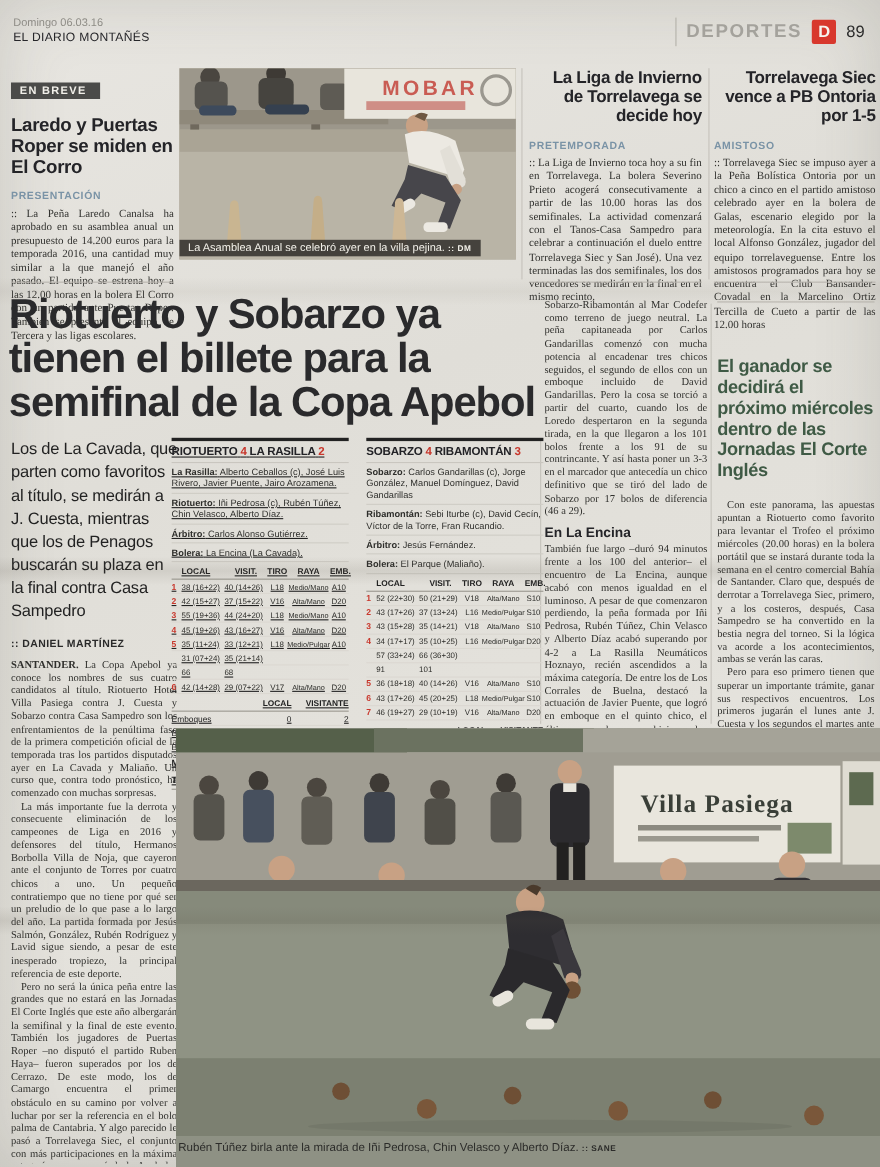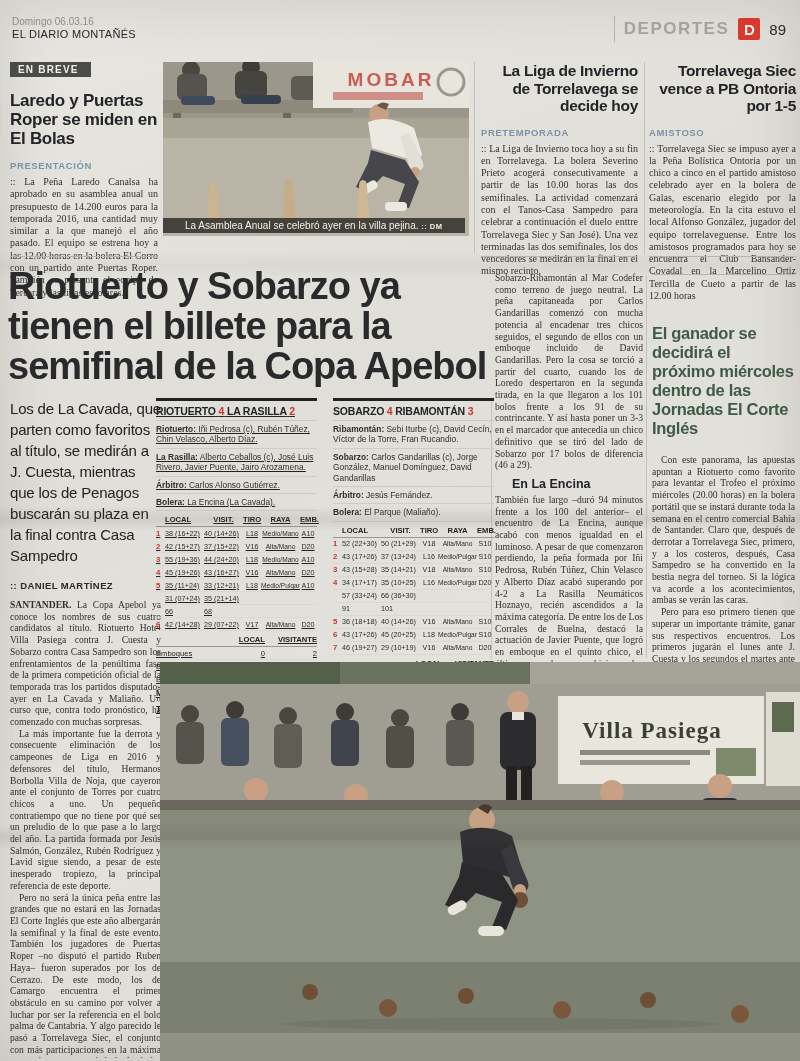--- a/index.html
+++ b/index.html
@@ -17,36 +17,36 @@
   .mh-date{font-size:10px;color:#8e8c86;line-height:12px;}
   .mh-paper{font-size:11px;font-weight:normal;color:#26262a;letter-spacing:.3px;}
   .mh-right{display:flex;align-items:center;gap:9px;}
   .mh-sep{width:1px;height:26px;background:#b4b1aa;}
   .mh-section{font-size:17px;font-weight:bold;color:#a4a29c;letter-spacing:1.5px;}
   .mh-logo{width:22px;height:22px;background:#d8382d;color:#f6f4ef;font-weight:bold;font-size:15px;
     display:flex;align-items:center;justify-content:center;border-radius:2px;}
   .mh-page{font-size:15px;font-weight:normal;color:#2b2b2b;}
 
   
-  .col-brv{position:absolute;left:10px;top:59px;width:148px;}
+  .col-brv{position:absolute;left:10px;top:72px;width:148px;}
   .brv-label{display:inline-block;background:#4b4b49;color:#f1efe9;font-size:10px;font-weight:bold;
     letter-spacing:1.2px;padding:2px 12px 2px 8px;}
   .brv-title{margin-top:14px;font-size:17px;line-height:19px;font-weight:bold;color:#242428;letter-spacing:-.3px;}
   .kicker{margin-top:12px;font-size:9.5px;font-weight:bold;letter-spacing:.6px;color:#7a93a6;}
   .smallbody{margin-top:5px;font-family:"Liberation Serif",serif;font-size:10px;line-height:12.3px;
     text-align:justify;color:#32322f;}
   .col-liga{position:absolute;left:481px;top:62px;width:157px;}
   .col-ami{position:absolute;left:649px;top:62px;width:147px;}
   .top-title{font-size:15.5px;line-height:17.5px;font-weight:bold;color:#242428;letter-spacing:-.3px;text-align:right;}
 
   
   .photo1{position:absolute;left:163px;top:62px;width:306px;height:174px;overflow:hidden;background:#b4ada0;}
   .photo1 svg{display:block;}
   .cap-overlay{position:absolute;left:0;bottom:3px;background:rgba(48,46,42,.85);color:#f3f1ea;
-    font-size:10px;padding:2px 22px;white-space:nowrap;}
+    font-size:10px;padding:2px 8px;white-space:nowrap;}
   .cap-credit{font-size:7.5px;font-weight:bold;letter-spacing:.5px;}
 
   
   .headline{position:absolute;left:8px;top:266px;width:645px;color:#2a2a2c;font-weight:bold;
     font-size:38px;line-height:40px;letter-spacing:-1px;}
 
   
   .leftcol{position:absolute;left:10px;top:398px;width:151px;height:660px;overflow:hidden;}
   .standfirst{font-size:15px;line-height:21px;color:#222;letter-spacing:-.2px;}
   .byline{margin-top:14px;font-size:9.5px;font-weight:bold;letter-spacing:.4px;color:#2a2a2a;}
@@ -78,21 +78,21 @@
   .tot-head,.trow{display:grid;grid-template-columns:1fr 42px 52px;font-size:7.6px;}
   .tot-head{font-weight:bold;padding:4px 0 2px;border-bottom:1px solid #9a978f;}
   .tot-head span,.trow .tv{text-align:right;}
   .trow{padding:1.5px 0;border-bottom:1px solid #dbd8d1;}
   .sb-line{font-size:8.2px;padding:3px 0;border-bottom:1px solid #cfccc5;}
   .sb-line b{font-weight:bold;}
   .sb-line.last{border-bottom:1px solid #9a978f;}
 
   
   .midcol{position:absolute;left:495px;top:272px;width:148px;height:390px;overflow:hidden;}
-  .subhead{font-size:12.5px;font-weight:bold;color:#242428;margin:6px 17px 3px;}
+  .subhead{font-size:12.5px;font-weight:bold;color:#242428;margin:6px 0 3px;}
 
   
   .sidebar{position:absolute;left:652px;top:280px;width:143px;height:382px;overflow:hidden;margin-top:44px;}
   .sb-title{font-size:16.5px;line-height:19px;font-weight:bold;color:#3f5a45;letter-spacing:-.3px;}
   .sidebar .bodytext{margin-top:16px;}
   .sidebar .bodytext p{text-indent:9px;}
 
   
   .photo2{position:absolute;left:160px;top:662px;width:640px;height:477px;overflow:hidden;background:#8e9184;}
   .cap-bottom{position:absolute;left:162px;top:1037px;width:636px;font-size:10.5px;color:#2c2c2a;}
@@ -110,21 +110,21 @@
     <div class="mh-right">
       <div class="mh-sep"></div>
       <div class="mh-section">DEPORTES</div>
       <div class="mh-logo">D</div>
       <div class="mh-page">89</div>
     </div>
   </div>
 
   <div class="col-brv">
     <div class="brv-label">EN BREVE</div>
-    <div class="brv-title">Laredo y Puertas Roper se miden en El Bolas</div>
+    <div class="brv-title">Laredo y Puertas Roper se miden en El Corro</div>
     <div class="kicker">PRESENTACIÓN</div>
     <div class="smallbody">:: La Peña Laredo Canalsa ha aprobado en su asamblea anual un presupuesto de 14.200 euros para la temporada 2016, una cantidad muy similar a la que manejó el año pasado. El equipo se estrena hoy a las 12.00 horas en la bolera El Corro con un partido ante Puertas Roper. También se presenta el equipo de Tercera y las ligas escolares.</div>
   </div>
 
   <div class="photo1">
     <svg width="306" height="174" viewBox="0 0 306 174">
       <rect width="306" height="174" fill="#b7b2a4"></rect>
       <rect y="0" width="306" height="56" fill="#9c978b"></rect>
 
       <rect x="0" y="38" width="190" height="13" fill="#8f897b"></rect>
@@ -205,22 +205,22 @@
     </div>
   </div>
 
   <div class="scorebox sb1">
     <div class="sb-head">
       <span>RIOTUERTO</span>
       <span class="red">4</span>
       <span>LA RASILLA</span>
       <span class="red">2</span>
     </div>
+    <div class="sb-info"><b>La Rasilla:</b> <span>Alberto Ceballos (c), José Luis Rivero, Javier Puente, Jairo Arozamena.</span></div>
     <div class="sb-info"><b>Riotuerto:</b> <span>Iñi Pedrosa (c), Rubén Túñez, Chin Velasco, Alberto Díaz.</span></div>
-    <div class="sb-info"><b>La Rasilla:</b> <span>Alberto Ceballos (c), José Luis Rivero, Javier Puente, Jairo Arozamena.</span></div>
     <div class="sb-info"><b>Árbitro:</b> <span>Carlos Alonso Gutiérrez.</span></div>
     <div class="sb-info"><b>Bolera:</b> <span>La Encina (La Cavada).</span></div>
     <div class="grid-head">
       <span class="gh-local">LOCAL</span>
       <span class="gh-c">VISIT.</span>
       <span class="gh-c">TIRO</span>
       <span class="gh-c">RAYA</span>
       <span class="gh-r">EMB.</span>
     </div>
     <div>
@@ -326,22 +326,22 @@
     <div class="sb-line last"><b>Tiempo de juego:</b><span> 94 minutos.</span></div>
   </div>
 
   <div class="scorebox sb2">
     <div class="sb-head">
       <span>SOBARZO</span>
       <span class="red">4</span>
       <span>RIBAMONTÁN</span>
       <span class="red">3</span>
     </div>
+    <div class="sb-info"><b>Sobarzo:</b> <span>Carlos Gandarillas (c), Jorge González, Manuel Domínguez, David Gandarillas</span></div>
     <div class="sb-info"><b>Ribamontán:</b> <span>Sebi Iturbe (c), David Cecín, Víctor de la Torre, Fran Rucandio.</span></div>
-    <div class="sb-info"><b>Sobarzo:</b> <span>Carlos Gandarillas (c), Jorge González, Manuel Domínguez, David Gandarillas</span></div>
     <div class="sb-info"><b>Árbitro:</b> <span>Jesús Fernández.</span></div>
     <div class="sb-info"><b>Bolera:</b> <span>El Parque (Maliaño).</span></div>
     <div class="grid-head">
       <span class="gh-local">LOCAL</span>
       <span class="gh-c">VISIT.</span>
       <span class="gh-c">TIRO</span>
       <span class="gh-c">RAYA</span>
       <span class="gh-r">EMB.</span>
     </div>
     <div>
@@ -550,18 +550,22 @@
 
       <circle cx="150" cy="330" r="8" fill="#6e4f35"></circle>
       <circle cx="228" cy="346" r="9" fill="#7a573a"></circle>
       <circle cx="306" cy="334" r="8" fill="#6e4f35"></circle>
       <circle cx="402" cy="348" r="9" fill="#7a573a"></circle>
       <circle cx="488" cy="338" r="8" fill="#6e4f35"></circle>
       <circle cx="580" cy="352" r="9" fill="#7a573a"></circle>
       <ellipse cx="340" cy="362" rx="220" ry="6" fill="#6f7365" opacity=".6"></ellipse>
     </svg>
   </div>
+  <div class="cap-bottom">
+    <span>Rubén Túñez birla ante la mirada de Iñi Pedrosa, Chin Velasco y Alberto Díaz.</span>
+    <span class="cap-credit">:: SANE</span>
+  </div>
 
   <div class="crease" style="top:506px;"></div>
   <div class="crease" style="top:824px;"></div>
   <div class="crease" style="top:252px;opacity:.5;"></div>
 
 </div>
 
 </body></html>

